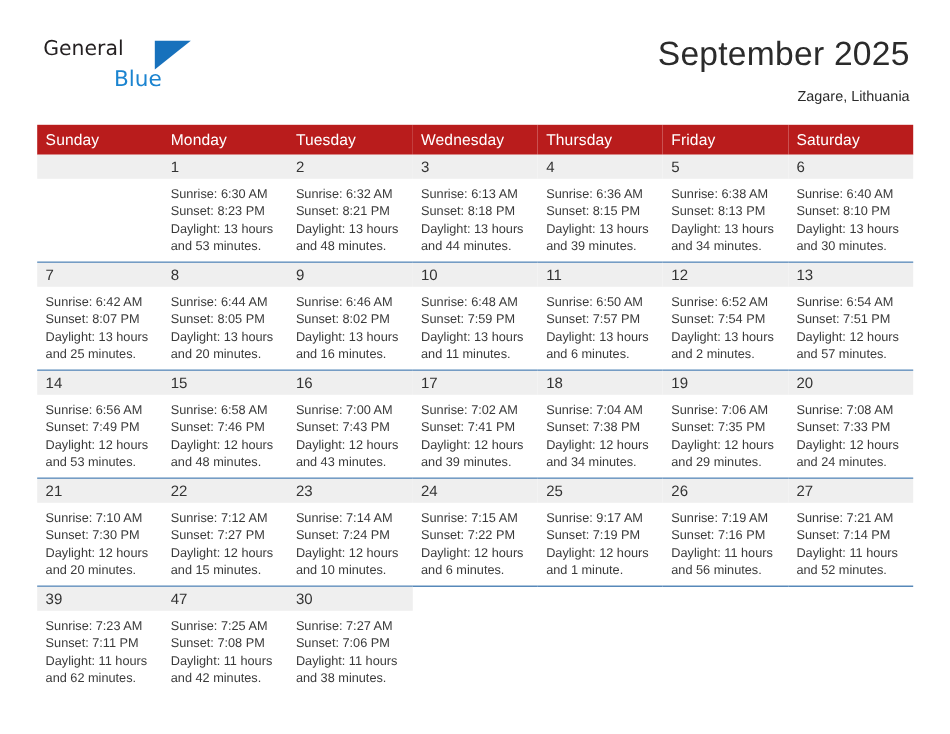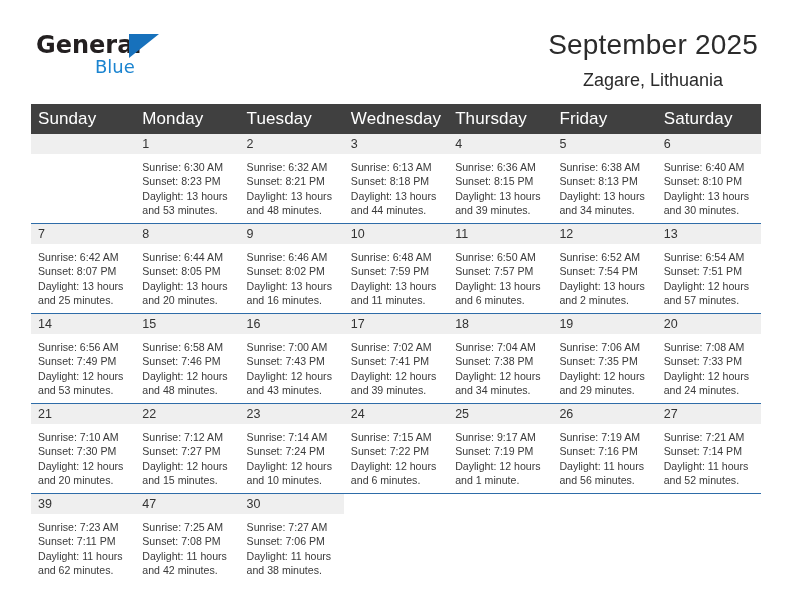--- a/index.html
+++ b/index.html
@@ -36,29 +36,29 @@
   .brand {
     position: absolute;
     left: 36px;
     top: 32px;
     width: 230px;
     height: 56px;
     line-height: 1;
     user-select: none;
   }
   .brand-general {
-    font-size: 24px;
+    font-size: 17px;
     color: #231f20;
     letter-spacing: 0px;
     display: inline-block;
     position: absolute;
     left: 0px;
     top: 1px;
     font-family: "DejaVu Sans", sans-serif;
-    font-weight: 700;
+    font-weight: 400;
     text-align: right;
   }
   .brand-tri {
     position: absolute;
     left: 93px;
     top: 2px;
     width: 0;
     height: 0;
     border-left: 30px solid #1771bc;
     border-bottom: 24px solid transparent;
@@ -70,54 +70,54 @@
     left: 59px;
     top: 26px;
     font-family: "DejaVu Sans", sans-serif;
     font-weight: 400;
   }
 
   .title-block {
     position: absolute;
     right: 34px;
     top: 28px;
-    text-align: center;
+    text-align: right;
   }
   .cal-title {
     font-size: 28px;
     color: #2b2b2b;
     font-weight: 400;
     letter-spacing: 0.2px;
     line-height: 34px;
     white-space: nowrap;
   }
   .cal-subtitle {
-    font-size: 18px;
+    font-size: 12px;
     color: #2b2b2b;
     font-weight: 400;
     line-height: 20px;
     margin-top: 8px;
     white-space: nowrap;
   }
 
   
   .cal {
     position: absolute;
     left: 31px;
     top: 104px;
     width: 730px;
     border-collapse: collapse;
     table-layout: fixed;
   }
   .cal col { width: 104.28px; }
 
   thead th {
-    background: #404040;
+    background: #b91c1c;
     color: #ffffff;
-    font-size: 17px;
+    font-size: 13px;
     font-weight: 400;
     text-align: left;
     padding: 5px 0 5px 7px;
     height: 11px;
     letter-spacing: 0.1px;
     border: none;
   }
 
   tbody tr.week-row > td {
     vertical-align: top;

